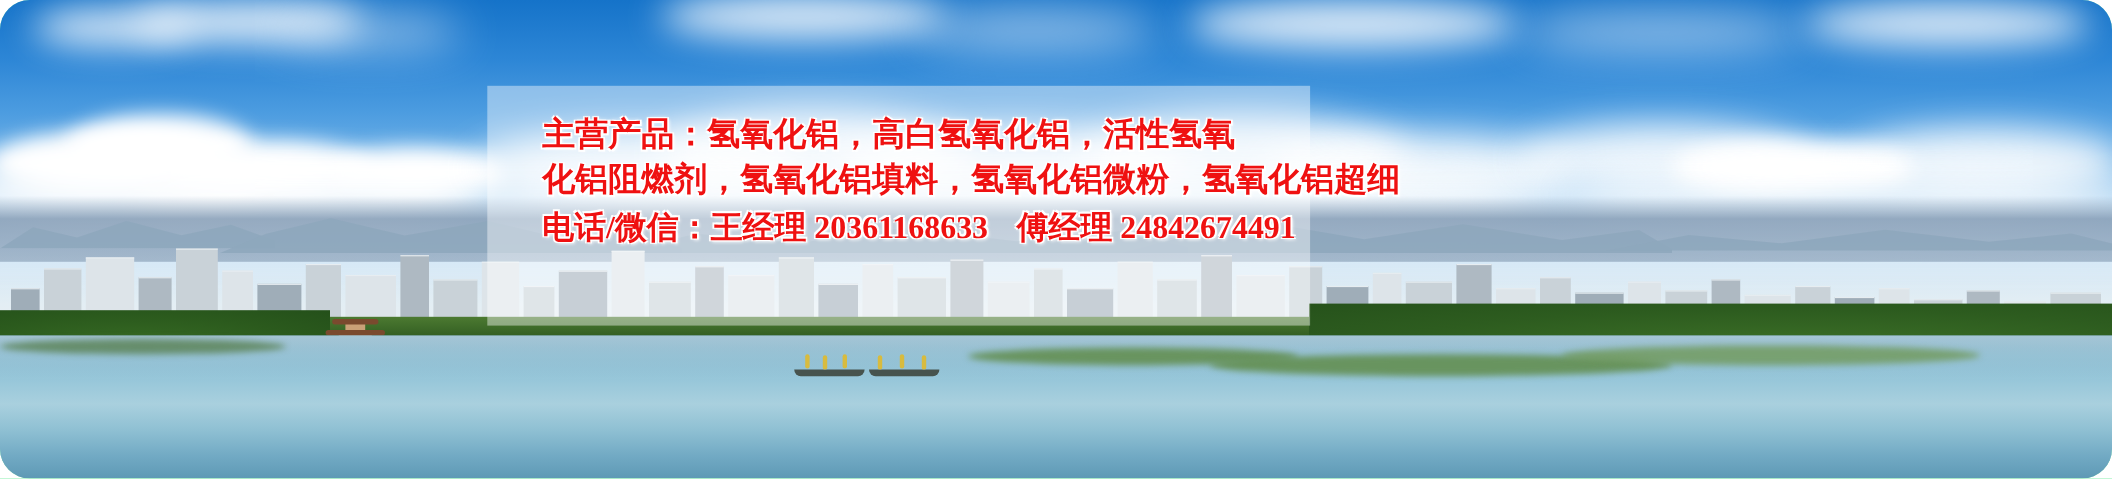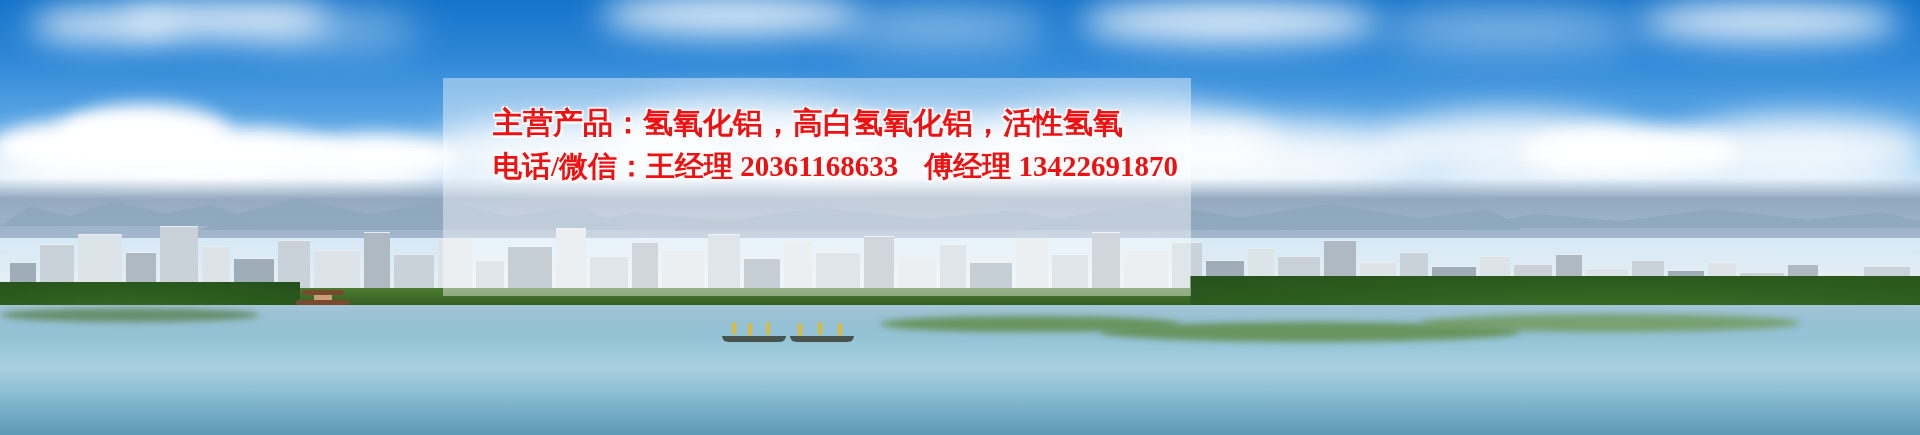--- a/index.html
+++ b/index.html
@@ -7,20 +7,21 @@
     width:1920px; height:435px;
     overflow:hidden;
     font-family:"Liberation Serif", serif;
   }
 
   #banner {
     position:relative;
     width:1920px; height:435px;
     overflow:hidden;
     background:#86efac;
+    border-radius:27px;
   }
 
   
   .sky {
     position:absolute; left:0; top:0; width:1920px; height:300px;
     background:linear-gradient(to bottom,
       #1573c9 0%,
       #2d86d6 18%,
       #4c9ce0 34%,
       #74b5e9 50%,
@@ -272,16 +273,17 @@
     <div class="hull" style="left:0; top:14px;"></div>
     <div class="fig" style="left:8px;  top:1px;"></div>
     <div class="fig" style="left:28px; top:0px;"></div>
     <div class="fig" style="left:48px; top:1px;"></div>
   </div>
 
   <div id="overlay"></div>
 
   <div id="textblock">
     <div class="pline">主营产品：氢氧化铝，高白氢氧化铝，活性氢氧</div>
-    <div class="pline contact"><span>电话/微信：</span><span>王经理</span>&nbsp;<span>20361168633</span><span class="gap"></span><span>傅经理</span>&nbsp;<span>13422691870</span></div>
+    <div class="pline">化铝阻燃剂，氢氧化铝填料，氢氧化铝微粉，氢氧化铝超细</div>
+    <div class="pline contact"><span>电话/微信：</span><span>王经理</span>&nbsp;<span>20361168633</span><span class="gap"></span><span>傅经理</span>&nbsp;<span>24842674491</span></div>
   </div>
 
 </div>
 
 </body></html>

